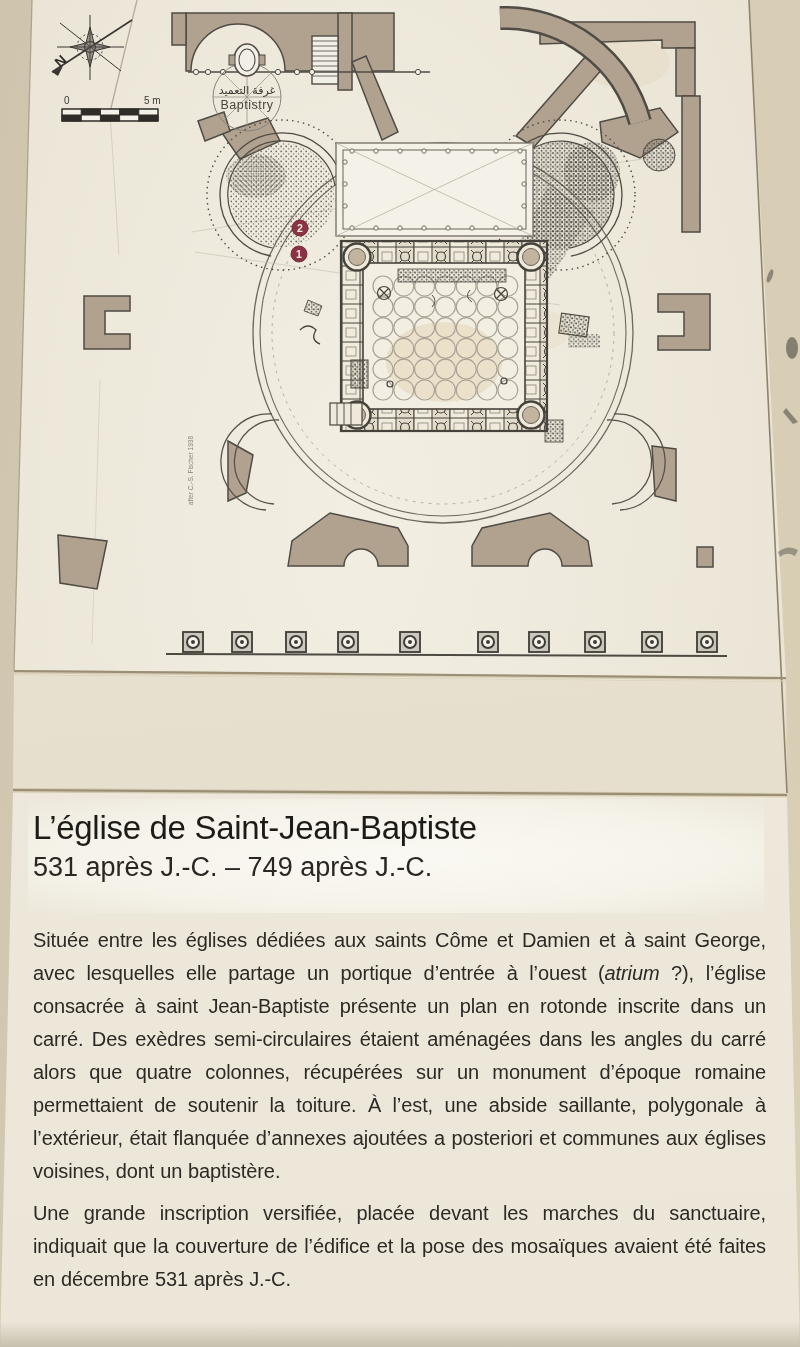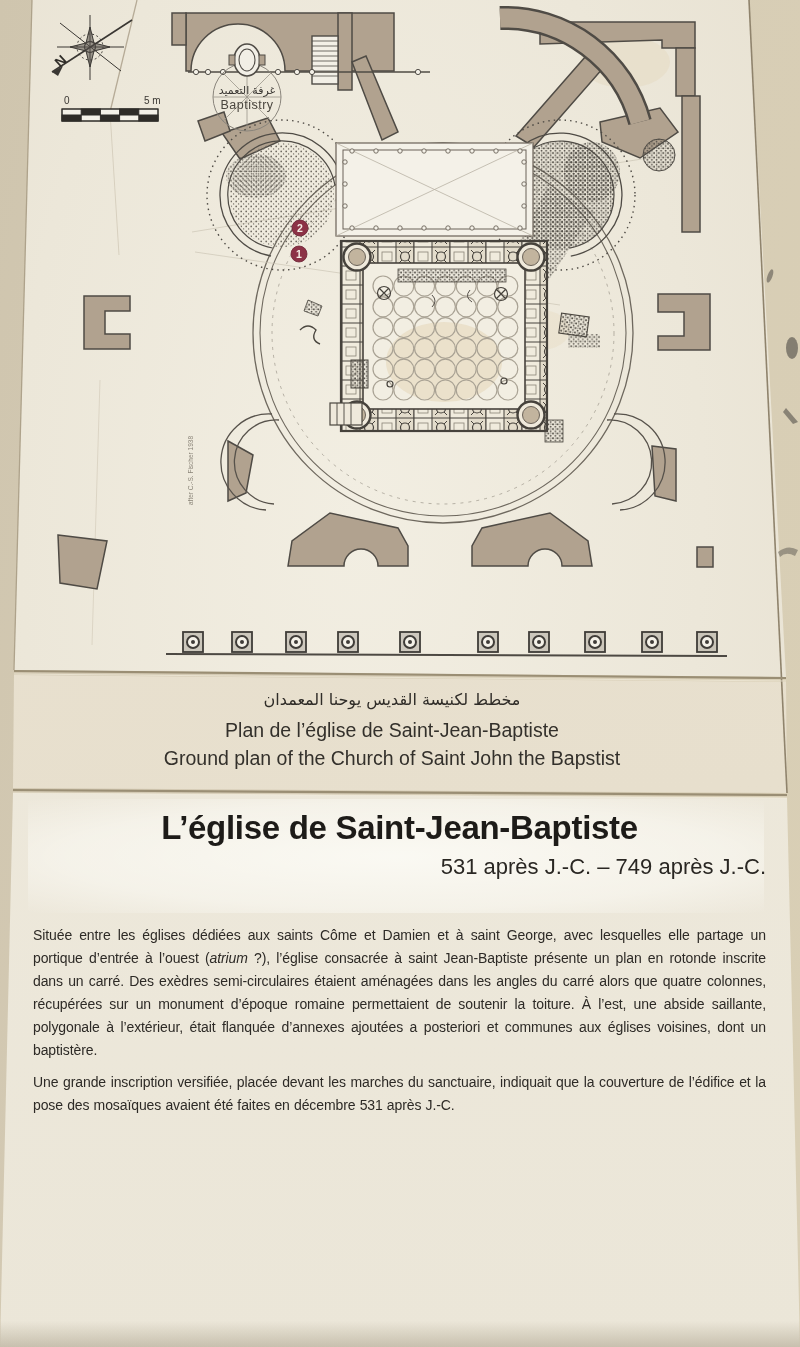--- a/index.html
+++ b/index.html
@@ -17,26 +17,26 @@
       background:radial-gradient(ellipse at 50% 50%,rgba(255,255,251,.75) 0%,rgba(255,255,251,.45) 65%,rgba(255,255,251,0) 100%);}
   .bottom-shade{position:absolute;left:0;bottom:0;width:100%;height:26px;
       background:linear-gradient(to top,rgba(108,94,66,.28),rgba(108,94,66,0));}
 
   .caption-block{position:absolute;left:20px;top:688px;width:744px;text-align:center;color:#2f2c28;}
   .caption-ar{font-family:"DejaVu Sans",sans-serif;font-size:16px;line-height:24px;letter-spacing:.3px;}
   .caption-fr{font-size:19.5px;line-height:28px;margin-top:4px;color:#33302b;}
   .caption-en{font-size:19.5px;line-height:28px;color:#33302b;}
 
   .article{position:absolute;left:33px;top:808px;width:733px;color:#2d2a26;}
-  .article h1{margin:0;text-align:center;font-size:33px;line-height:40px;letter-spacing:-.3px;
-      color:#1d1b18;font-weight:bold;}
-  .article h2{margin:2px 0 0 0;text-align:right;font-size:22px;line-height:34px;
+  .article h1{margin:0;font-size:33px;line-height:40px;letter-spacing:-.3px;
+      color:#1d1b18;font-weight:normal;}
+  .article h2{margin:2px 0 0 0;text-align:left;font-size:27px;line-height:34px;
       color:#2a2723;font-weight:normal;}
   .body-text{margin-top:40px;}
-  .body-text p{margin:6px 0 9px 0;font-size:14px;line-height:23px;text-align:justify;
+  .body-text p{margin:6px 0 9px 0;font-size:20px;line-height:33px;text-align:justify;
       letter-spacing:-.1px;word-spacing:.4px;}
   .body-text .it{font-style:italic;}
 
   svg text{font-family:"Liberation Sans","DejaVu Sans",sans-serif;}
   .seams{position:absolute;inset:0;pointer-events:none;}
 </style>
 </head>
 <body>
 
 <div class="photo">
@@ -371,25 +371,20 @@
           <rect x="100.4" y="115" width="19.2" height="6" fill="#2f2c28"></rect>
           <rect x="119.6" y="109" width="19.2" height="6" fill="#2f2c28"></rect>
           <rect x="138.8" y="115" width="19.2" height="6" fill="#2f2c28"></rect>
           <rect x="62" y="109" width="96" height="12" fill="none"></rect>
         </g>
     </g>
 
     <text x="193" y="505" font-size="6.5" fill="#8a8478" transform="rotate(-90 193 505)">after C.-S. Fischer 1938</text>
   </svg>
 
-  <div class="caption-block">
-    <div class="caption-ar">مخطط لكنيسة القديس يوحنا المعمدان</div>
-    <div class="caption-fr">Plan de l’église de Saint-Jean-Baptiste</div>
-    <div class="caption-en">Ground plan of the Church of Saint John the Bapstist</div>
-  </div>
 
   <div class="article">
     <h1>L’église de Saint-Jean-Baptiste</h1>
     <h2>531 après J.-C. – 749 après J.-C.</h2>
     <div class="body-text">
         <p><span>Située entre les églises dédiées aux saints Côme et Damien et à saint George, avec lesquelles elle partage un portique d’entrée à l’ouest (</span><span class="it">atrium</span><span> ?), l’église consacrée à saint Jean-Baptiste présente un plan en rotonde inscrite dans un carré. Des exèdres semi-circulaires étaient aménagées dans les angles du carré alors que quatre colonnes, récupérées sur un monument d’époque romaine permettaient de soutenir la toiture. À l’est, une abside saillante, polygonale à l’extérieur, était flanquée d’annexes ajoutées a posteriori et communes aux églises voisines, dont un baptistère.</span></p>
         <p><span>Une grande inscription versifiée, placée devant les marches du sanctuaire, indiquait que la couverture de l’édifice et la pose des mosaïques avaient été faites en décembre 531 après J.-C.</span></p>
       </div>
   </div>
 

